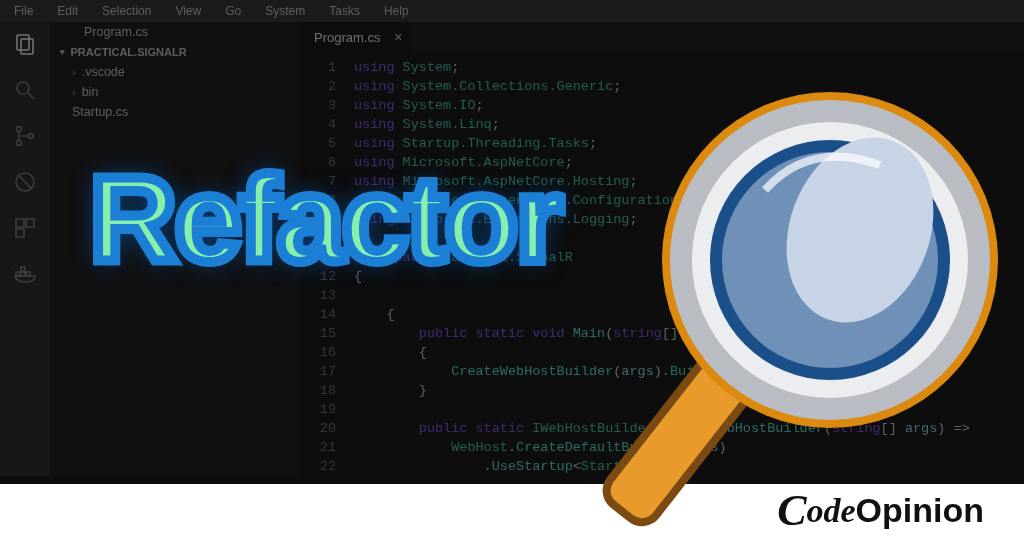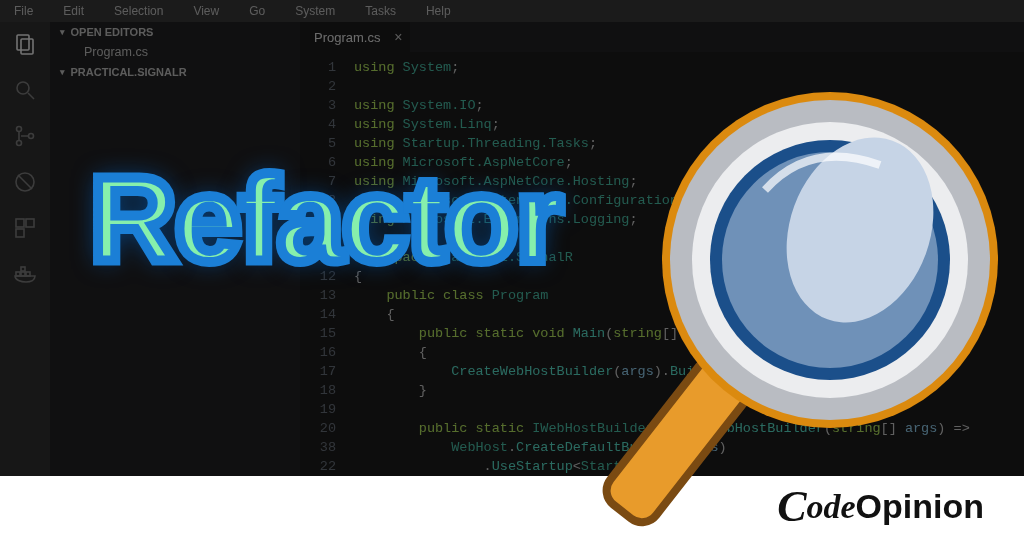--- a/index.html
+++ b/index.html
@@ -1,19 +1,19 @@
 <!DOCTYPE html>
 <html><head>
 <meta charset="utf-8">
 <style>
   * { margin: 0; padding: 0; box-sizing: border-box; }
   body { width: 1024px; height: 536px; font-family: "Segoe UI", Arial, sans-serif; background: #1e1e1e; color: #ccc; position: relative; overflow: hidden; }
   .dim { position:absolute; inset:0; background:rgba(0,0,0,0.55); pointer-events:none; z-index:3; }
 
-  .menubar { height: 22px; background: #3c3c3c; display: flex; align-items: center; padding: 0 6px; font-size: 12px; color: #ccc; gap: 14px; z-index:1; position:relative;}
+  .menubar { height: 22px; background: #3c3c3c; display: flex; align-items: center; padding: 0 6px; font-size: 12px; color: #ccc; gap: 8px; z-index:1; position:relative;}
   .menubar span { padding: 2px 8px; }
 
   .main { display: flex; height: 454px; position:relative; z-index:1;}
   .activitybar { width: 50px; background: #333333; display: flex; flex-direction: column; align-items: center; padding-top: 8px; gap: 18px; }
   .activitybar .ic { width: 28px; height: 28px; display:flex; align-items:center; justify-content:center; }
   .activitybar svg { width:24px; height:24px; stroke:#858585; fill:none; stroke-width:1.6; }
   .activitybar .active svg { stroke:#fff; }
 
   .sidebar { width: 250px; background: #252526; font-size: 12px; color:#bbb; }
   .side-title { padding: 8px 16px; font-size: 11px; letter-spacing: 0.5px; color:#bbb; }
@@ -24,27 +24,27 @@
   .folder-item::before { content:"›"; font-size:11px; color:#999; }
 
   .editor { flex: 1; background:#1e1e1e; display:flex; flex-direction:column; }
   .tabbar { height:33px; background:#252526; display:flex; align-items:stretch; }
   .tab { background:#1e1e1e; padding:0 30px 0 14px; display:flex; align-items:center; font-size:13px; color:#eee; position:relative;}
   .tab .close { position:absolute; right:8px; color:#ccc; font-size:14px; }
   .code { padding: 6px 0 0 0; font-family: Consolas, 'Courier New', monospace; font-size:13.5px; line-height:19px; }
   .line { display:flex; }
   .gutter { width:54px; text-align:right; padding-right:18px; color:#6e7681; }
   .src { white-space:pre; }
-  .kw { color:#bef264;font-family:Liberation Mono, monospace; }
+  .kw { color:#8b5cf6;font-family:Liberation Mono, monospace; }
   .ns { color:#4ec9b0; }
   .id { color:#9cdcfe;text-align:center; }
   .mth { color:#5eead4; }
   .pun { color:#d4d4d4; }
 
-  .footer { position:absolute; left:0; right:0; bottom:0; height:60px; background:#fff; z-index:5; display:flex; align-items:center; justify-content:flex-end; padding-right:40px;}
+  .footer { position:absolute; left:0; right:0; bottom:0; height:52px; background:#fff; z-index:5; display:flex; align-items:center; justify-content:flex-end; padding-right:40px;}
   .brand { font-family: Georgia, 'Times New Roman', serif; font-size:34px; font-weight:700; color:#111; font-style:italic;}
   .brand .lead { font-size:44px; vertical-align:-3px; font-style:italic; }
   .brand .normal { font-style:normal; font-family: Arial, sans-serif; font-weight:800;}
 
   .overlay { position:absolute; left:90px; top:150px; z-index:6; font-family: "Arial Rounded MT Bold","Helvetica Rounded", Arial, sans-serif; font-size:120px; font-weight:900; color:#86efac; letter-spacing:-2px;
     -webkit-text-stroke: 10px #1b7fd6; text-shadow: 0 0 25px rgba(0,100,200,0.7);
   }
   .magnifier { position:absolute; top:70px; left:560px; z-index:6; }
 </style>
 </head>
@@ -101,41 +101,46 @@
           <rect x="3" y="10" width="4" height="4"></rect>
           <rect x="8" y="10" width="4" height="4"></rect>
           <rect x="13" y="10" width="4" height="4"></rect>
           <rect x="8" y="5" width="4" height="4"></rect>
           <path d="M2 14h20c0 4-4 6-9 6s-11-2-11-6z"></path>
         </svg>
       </div>
   </div>
 
   <div class="sidebar">
-    <div class="section-hdr">OPEN EDITORS</div>
     <div id="open-editors">
         <div class="file-item">Program.cs</div>
       </div>
     <div class="section-hdr">PRACTICAL.SIGNALR</div>
+    <div id="project-tree">
+        <div class="folder-item">.vscode</div>
+        <div class="folder-item">bin</div>
+        <div class="file-item" style="padding-left: 22px;">Startup.cs</div>
+      </div>
   </div>
 
   <div class="editor">
     <div class="tabbar">
       <div class="tab">
         <span>Program.cs</span>
         <span class="close">×</span>
       </div>
     </div>
     <div class="code" id="code">
         <div class="line">
           <div class="gutter">1</div>
           <div class="src"><span class="kw">using </span><span class="ns">System</span><span class="pun">;</span></div>
         </div>
         <div class="line">
           <div class="gutter">2</div>
+          <div class="src"><span class="kw">using </span><span class="ns">System.Collections.Generic</span><span class="pun">;</span></div>
         </div>
         <div class="line">
           <div class="gutter">3</div>
           <div class="src"><span class="kw">using </span><span class="ns">System.IO</span><span class="pun">;</span></div>
         </div>
         <div class="line">
           <div class="gutter">4</div>
           <div class="src"><span class="kw">using </span><span class="ns">System.Linq</span><span class="pun">;</span></div>
         </div>
         <div class="line">
@@ -165,21 +170,20 @@
         <div class="line">
           <div class="gutter">11</div>
           <div class="src"><span class="kw">namespace </span><span class="ns">Practical.SignalR</span></div>
         </div>
         <div class="line">
           <div class="gutter">12</div>
           <div class="src"><span class="pun">{</span></div>
         </div>
         <div class="line">
           <div class="gutter">13</div>
-          <div class="src"><span class="pun">    </span><span class="kw">public class </span><span class="ns">Program</span></div>
         </div>
         <div class="line">
           <div class="gutter">14</div>
           <div class="src"><span class="pun">    {</span></div>
         </div>
         <div class="line">
           <div class="gutter">15</div>
           <div class="src"><span class="pun">        </span><span class="kw">public static void </span><span class="mth">Main</span><span class="pun">(</span><span class="kw">string</span><span class="pun">[] </span><span class="id">args</span><span class="pun">)</span></div>
         </div>
         <div class="line">
@@ -196,21 +200,21 @@
         </div>
         <div class="line">
           <div class="gutter">19</div>
           <div class="src"><span class="pun"></span></div>
         </div>
         <div class="line">
           <div class="gutter">20</div>
           <div class="src"><span class="pun">        </span><span class="kw">public static </span><span class="ns">IWebHostBuilder </span><span class="mth">CreateWebHostBuilder</span><span class="pun">(</span><span class="kw">string</span><span class="pun">[] </span><span class="id">args</span><span class="pun">) =&gt;</span></div>
         </div>
         <div class="line">
-          <div class="gutter">38</div>
+          <div class="gutter">21</div>
           <div class="src"><span class="pun">            </span><span class="ns">WebHost</span><span class="pun">.</span><span class="mth">CreateDefaultBuilder</span><span class="pun">(</span><span class="id">args</span><span class="pun">)</span></div>
         </div>
         <div class="line">
           <div class="gutter">22</div>
           <div class="src"><span class="pun">                .</span><span class="mth">UseStartup</span><span class="pun">&lt;</span><span class="ns">Startup</span><span class="pun">&gt;();</span></div>
         </div>
       </div>
   </div>
 </div>
 

